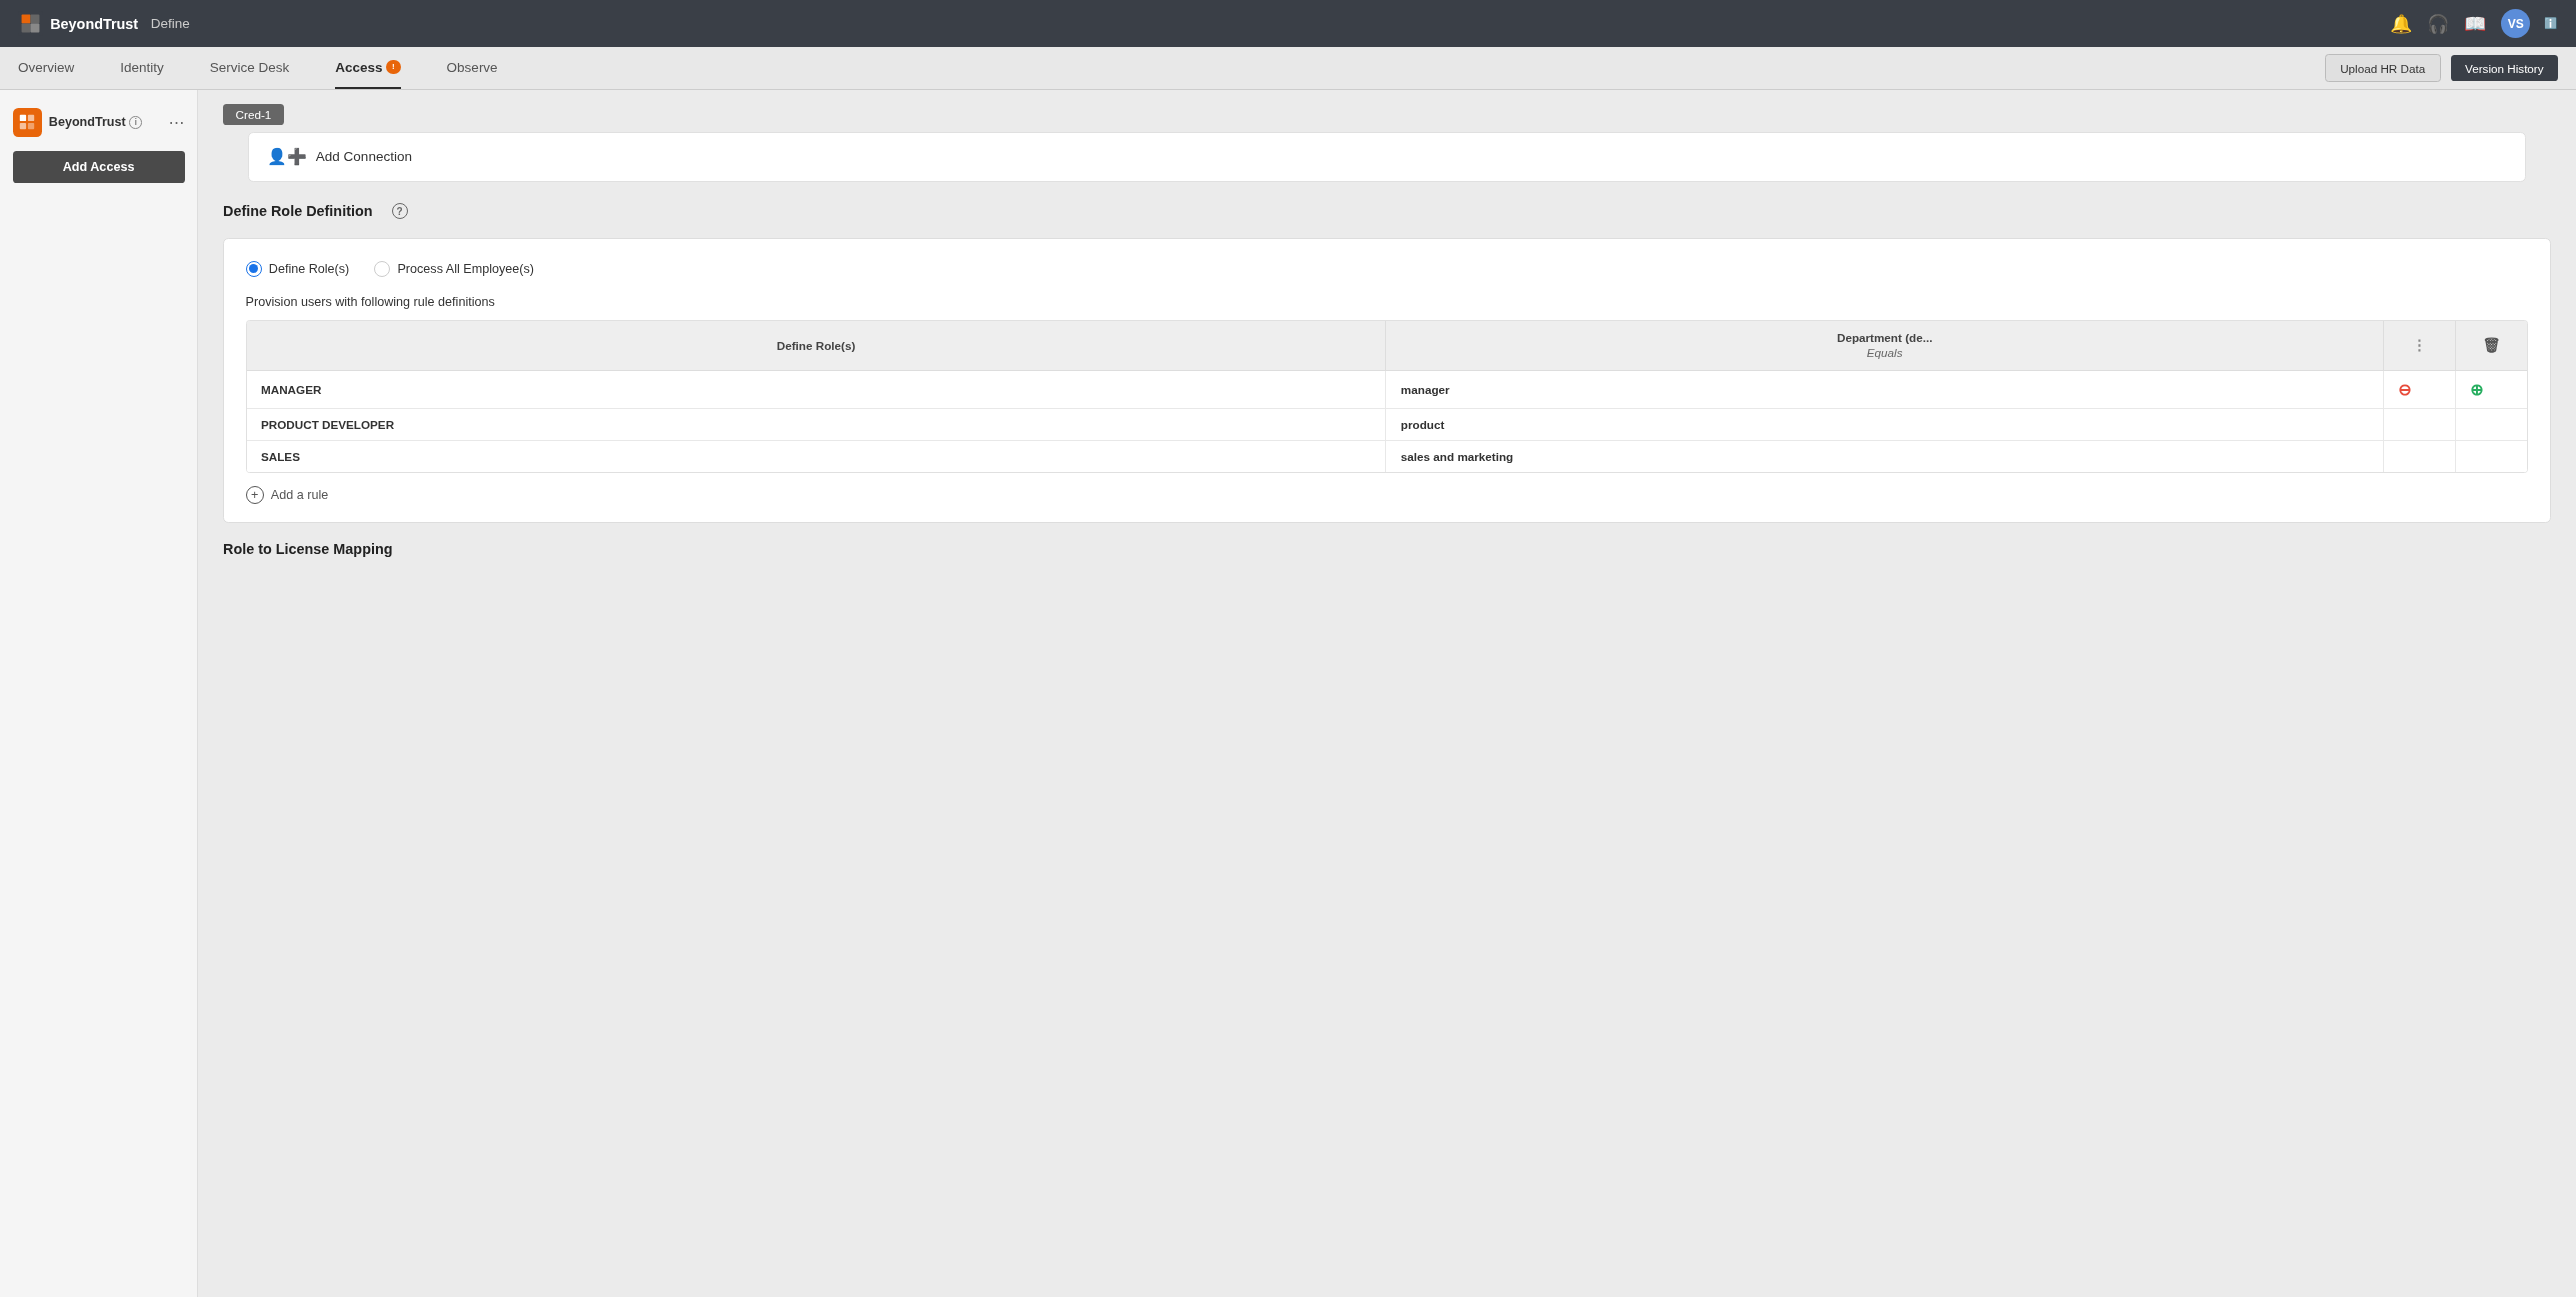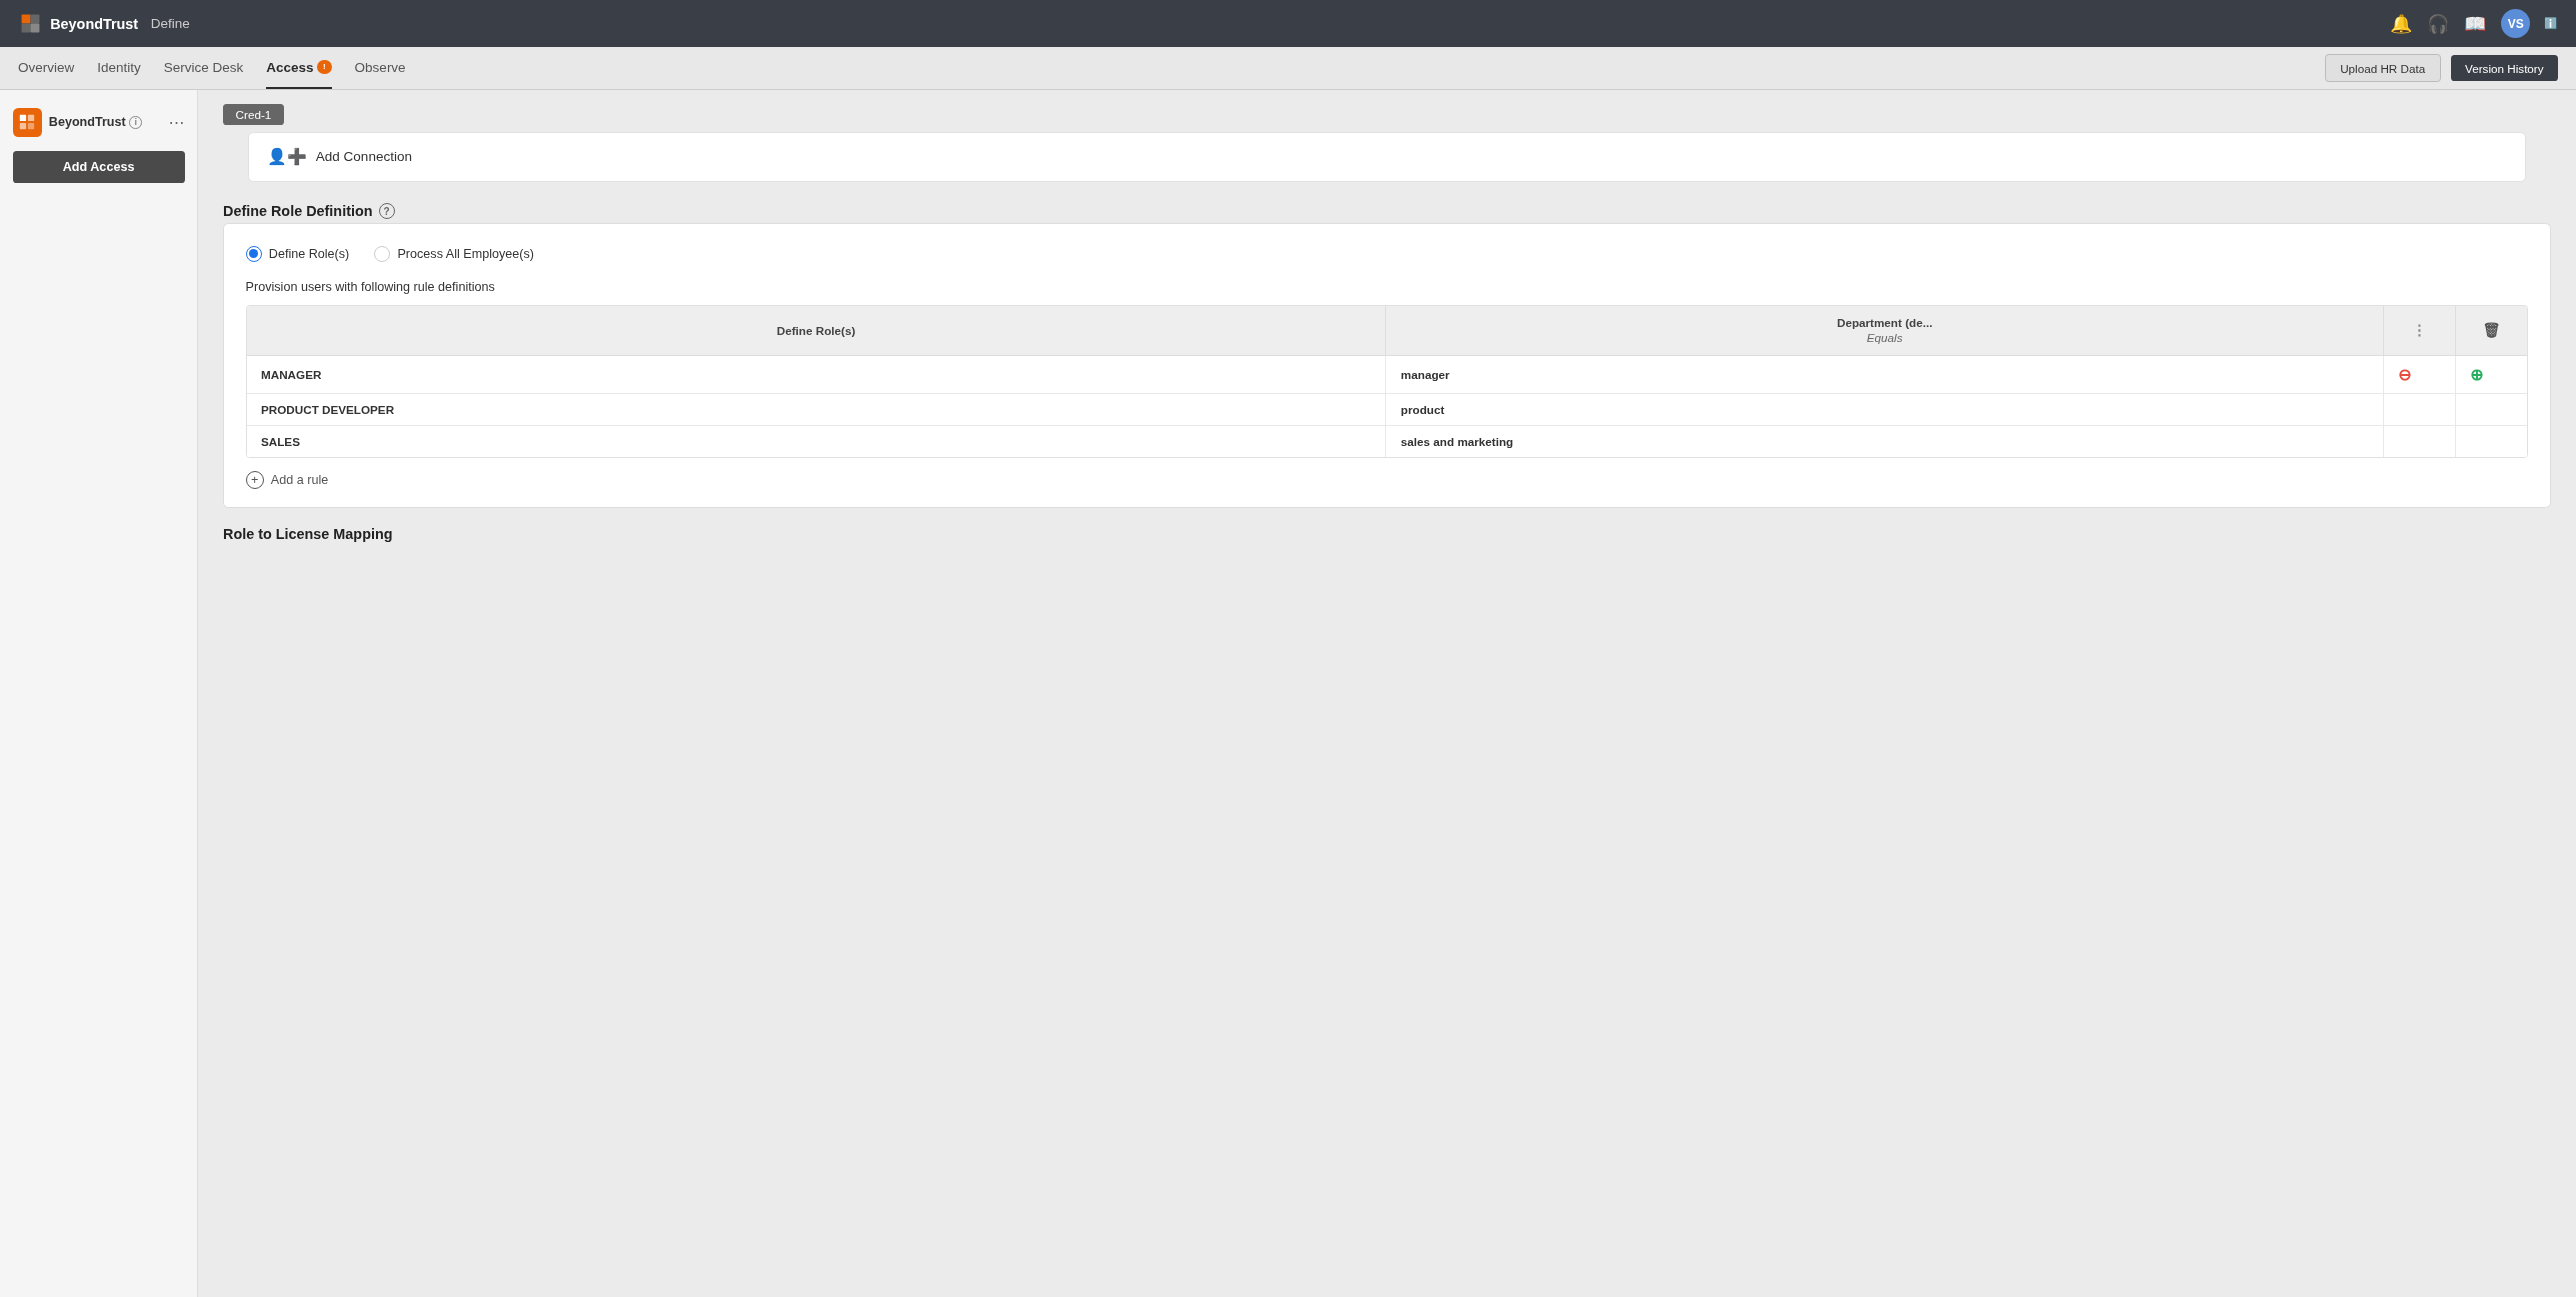--- a/index.html
+++ b/index.html
@@ -31,21 +31,21 @@
     .sec-nav {
       background: #e8e8e8;
       height: 43px;
       display: flex;
       align-items: center;
       padding: 0 18px;
       gap: 29px;
       justify-content: space-between;
       border-bottom: 0.9px solid #ccc;
     }
-    .sec-nav-tabs { display: flex; align-items: center; gap: 23px; }
+    .sec-nav-tabs { display: flex; align-items: center; gap: 46px; }
     .sec-nav-tab {
       font-size: 13.5px; color: #555; cursor: pointer; padding: 12.6px 0;
       border-bottom: 2.7px solid transparent;
       display: flex; align-items: center; gap: 3.6px;
     }
     .sec-nav-tab.active { color: #2c2c2c; font-weight: 600; border-bottom: 2.7px solid #2c2c2c; }
     .sec-nav-actions { display: flex; align-items: center; gap: 10px; }
     .btn-upload-hr {
       background: #e0e0e0; border: 0.9px solid #bbb; color: #333;
       padding: 6.3px 14.4px; border-radius: 3.6px; font-size: 11.7px; cursor: pointer;
@@ -108,21 +108,21 @@
       border: 0.9px solid #e0e0e0;
     }
     .add-connection-icon { font-size: 16px; color: #555; }
 
     
     .define-role-section {
       margin: 21.6px 25px 0 25px;
     }
     .section-title {
       font-size: 14.4px; font-weight: 600; color: #222;
-      margin-bottom: 4px; display: flex; align-items: center; gap: 6px;
+      margin-bottom: 19px; display: flex; align-items: center; gap: 19px;
     }
     .help-icon {
       width: 16px; height: 16px; border-radius: 50%;
       border: 1.8px solid #666; color: #666; font-size: 10px;
       display: inline-flex; align-items: center; justify-content: center;
     }
 
     
     .white-card {
       background: #fff; border-radius: 5.4px; border: 0.9px solid #ddd;

